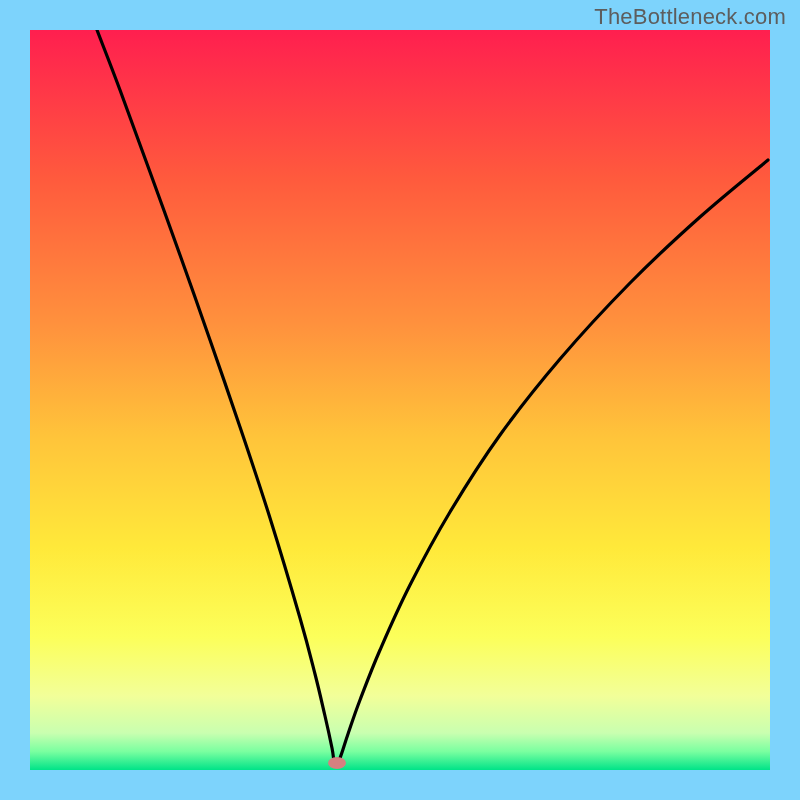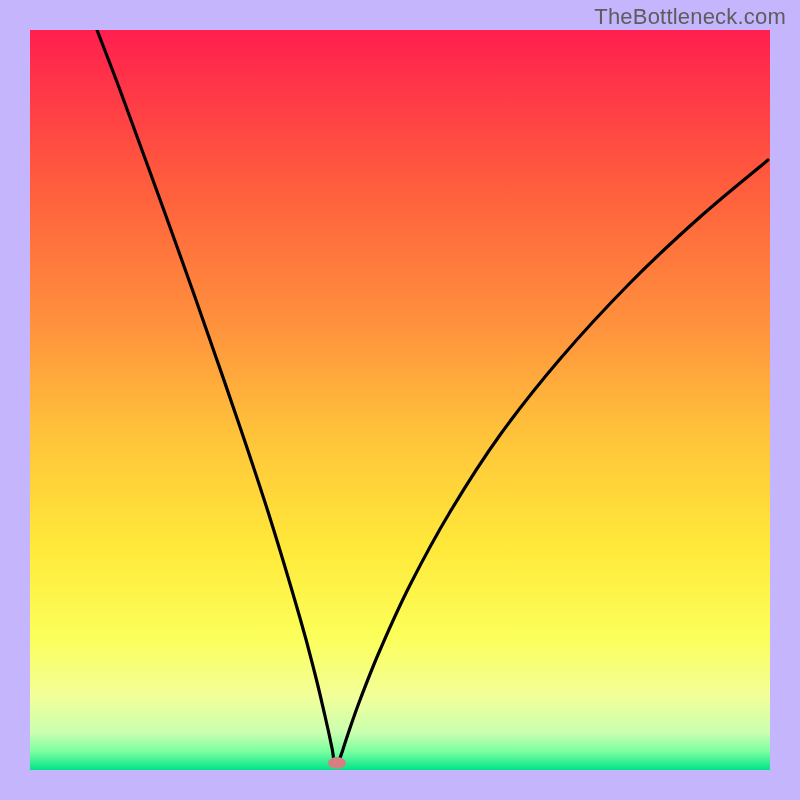--- a/index.html
+++ b/index.html
@@ -10,21 +10,21 @@
     overflow: hidden;
     background: #ffffff;
     font-family: Arial, Helvetica, sans-serif;
   }
   .frame {
     position: absolute;
     top: 0;
     left: 0;
     width: 800px;
     height: 800px;
-    background: #c4b5fd;
+    background: #7dd3fc;
   }
   .plot-area {
     position: absolute;
     top: 30px;
     left: 30px;
     width: 740px;
     height: 740px;
     overflow: hidden;
   }
   .watermark {

